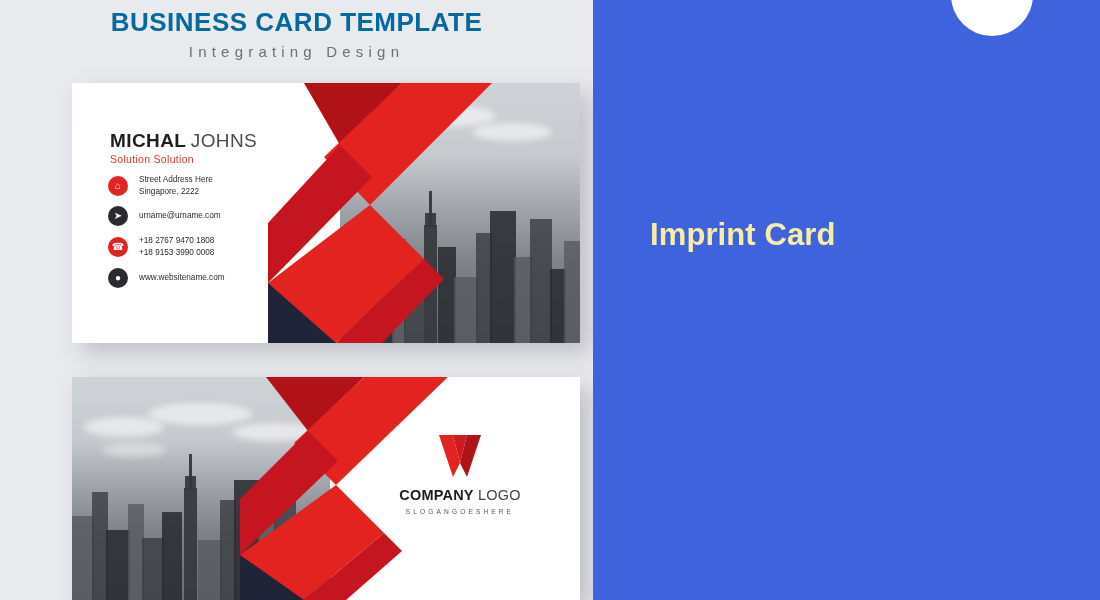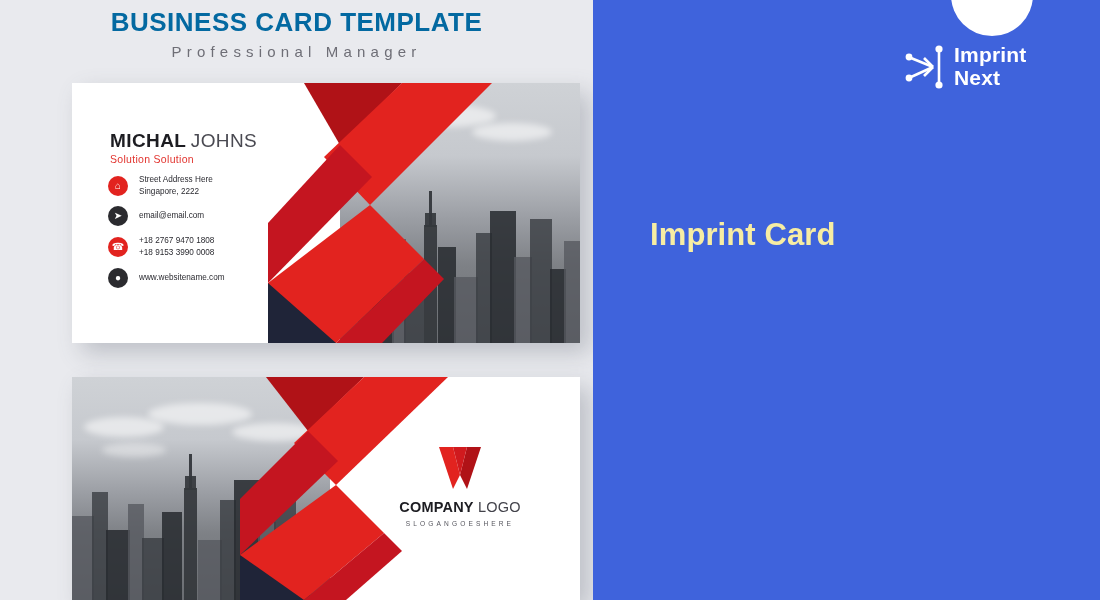--- a/index.html
+++ b/index.html
@@ -80,21 +80,21 @@
     width:20px;height:20px;border-radius:50%;flex:0 0 20px;
     display:flex;align-items:center;justify-content:center;
     color:#fff;font-size:10px;line-height:1;
   }
   .c-icon.red{background:#e2231f;}
   .c-icon.dark{background:#2b2b2f;}
   .c-text{margin-left:11px;font-size:8.2px;color:#2a2a30;line-height:1.42;}
 
   
   .logo-block{
-    position:absolute;left:268px;top:68px;width:240px;text-align:center;
+    position:absolute;left:268px;top:56px;width:240px;text-align:center;
   }
   .logo-mark{margin:0 auto 5px auto;width:54px;height:46px;}
   .logo-name{font-size:14.5px;letter-spacing:.2px;line-height:1;}
   .logo-name .b{font-weight:bold;color:#1d1d22;}
   .logo-name .n{font-weight:normal;color:#43434b;}
   .logo-slogan{
     font-size:6.6px;color:#55555d;letter-spacing:3.1px;margin-top:5px;
   }
 
   
@@ -121,21 +121,21 @@
 </style>
 </head>
 <body>
 
 <div class="stage">
 
   <div class="left-panel">
 
     <div class="headline-block">
       <div class="headline-main">BUSINESS CARD TEMPLATE</div>
-      <div class="headline-sub">Professional Manager</div>
+      <div class="headline-sub">Integrating Design</div>
     </div>
 
     <div class="card" id="card-front">
 
       <div class="card-photo">
         <div class="cloud" style="left:18px;top:34px;width:72px;height:20px;"></div>
         <div class="cloud" style="left:60px;top:22px;width:96px;height:22px;"></div>
         <div class="cloud" style="left:132px;top:40px;width:80px;height:18px;"></div>
         <div class="cloud" style="left:6px;top:58px;width:60px;height:14px;opacity:.7;"></div>
         <div class="sky">
@@ -177,21 +177,21 @@
           <div class="c-icon red">⌂</div>
           <div class="c-text">
             <div>Street Address Here</div>
             <div>Singapore, 2222</div>
           </div>
         </div>
 
         <div class="contact-row">
           <div class="c-icon dark">➤</div>
           <div class="c-text">
-            <div>email@email.com</div>
+            <div>urname@urname.com</div>
           </div>
         </div>
 
         <div class="contact-row">
           <div class="c-icon red">☎</div>
           <div class="c-text">
             <div>+18 2767 9470 1808</div>
             <div>+18 9153 3990 0008</div>
           </div>
         </div>
@@ -253,39 +253,20 @@
         <div class="logo-slogan">SLOGANGOESHERE</div>
       </div>
     </div>
 
   </div>
 
   <div class="right-panel">
 
     <div class="blob"></div>
 
-    <div class="brand">
-      <svg class="brand-mark" viewBox="0 0 46 46">
-        <g stroke="#ffffff" stroke-width="2.6" fill="none">
-          <line x1="9" y1="14" x2="31" y2="23"></line>
-          <line x1="9" y1="33" x2="31" y2="23"></line>
-          <line x1="31" y1="23" x2="22" y2="14"></line>
-          <line x1="31" y1="23" x2="22" y2="32"></line>
-          <line x1="37" y1="4" x2="37" y2="42"></line>
-        </g>
-        <circle cx="7" cy="13" r="3.4" fill="#ffffff"></circle>
-        <circle cx="7" cy="34" r="3.4" fill="#ffffff"></circle>
-        <circle cx="37" cy="5" r="3.6" fill="#ffffff"></circle>
-        <circle cx="37" cy="41" r="3.6" fill="#ffffff"></circle>
-      </svg>
-      <div class="brand-text">
-        <div>Imprint</div>
-        <div>Next</div>
-      </div>
-    </div>
 
     <div class="right-heading">
       <span class="y">Imprint Card</span>
     </div>
 
   </div>
 
 </div>
 
 </body></html>

